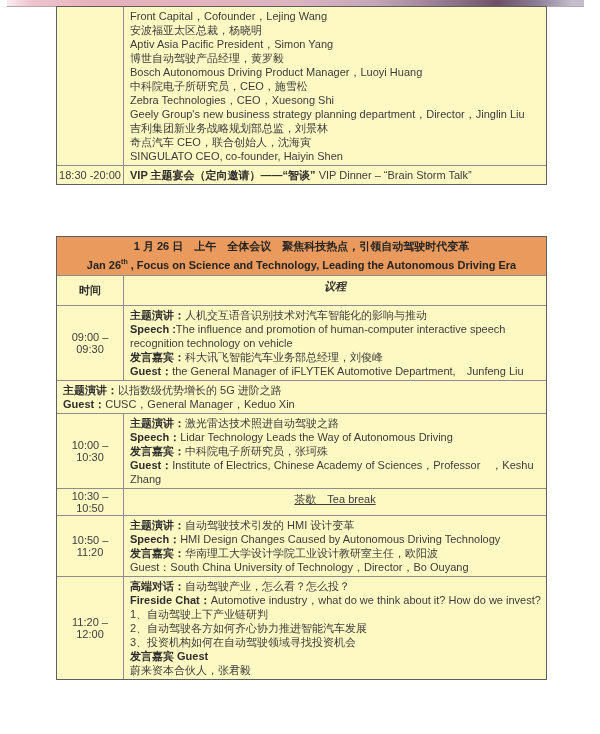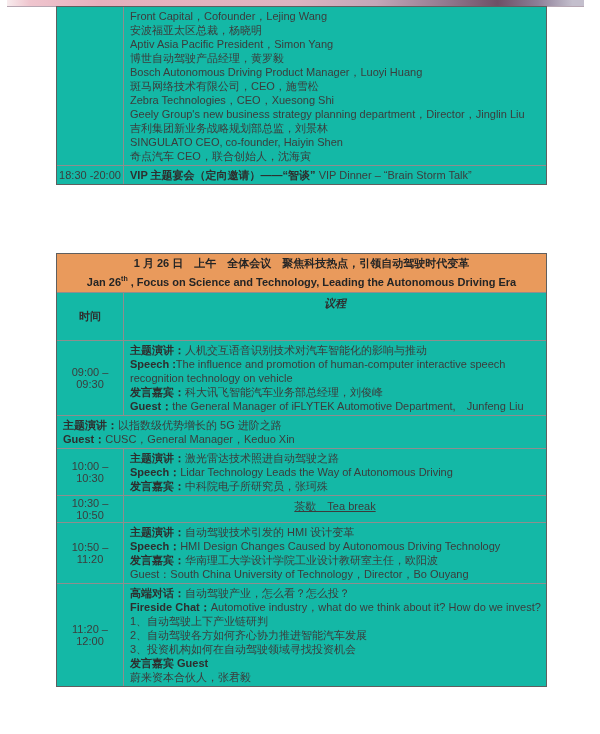--- a/index.html
+++ b/index.html
@@ -15,67 +15,67 @@
     position: absolute; left: 7px; top: 0; width: 577px; height: 7px;
     background: linear-gradient(90deg,
       #f8ecee 0%, #efc5ce 4%, #e7b0bd 16%, #e3b3bf 35%, #dcb4c1 50%,
       #c3a7b8 64%, #93798f 76%, #6e5066 85%, #8d7e97 92%, #c4bfcd 98%);
     border-bottom: 1px solid #b6a6b2;
   }
   .tbl {
     position: absolute; left: 56px; width: 491px;
     border: 1px solid #5f5f5f;
     font-size: 11px;
-    background: #14b8a6;
+    background: #fef9c3;
   }
   .t1 { top: 6px; }
-  .t2 { top: 236px; margin-top: 17px; }
+  .t2 { top: 236px; }
   .row { display: flex; border-top: 1px solid #8e8e8e; }
   .row.first { border-top: none; }
   .cell-time {
     flex: 0 0 67px; width: 67px;
     border-right: 1px solid #8e8e8e;
     display: flex; align-items: center; justify-content: center;
     text-align: center; padding: 1px;
   }
   .cell-agenda { flex: 1; padding: 2px 4px 2px 6px; min-width: 0; }
   .ln { line-height: 14px; }
   .b { font-weight: bold; color: #2e2e2e; }
   .orange {
     background: #e99a5c; color: #252525;
     text-align: center; font-weight: bold;
     padding: 2px 4px;
   }
   .orange .ln { line-height: 15px; }
   .orange sup { font-size: 7px; }
   .colhdr { font-weight: bold; color: #2e2e2e; }
   .colhdr .cell-agenda { text-align: center; padding: 3px 0; font-style: italic; }
-  .colhdr .cell-time { padding: 16px 0; }
+  .colhdr .cell-time { padding: 7px 0; }
   .tea .cell-agenda { text-align: center; padding: 3px 0; text-decoration: underline; }
 </style>
 </head>
 <body>
 
 <div class="banner"></div>
 
 <div class="tbl t1">
   <div class="row first">
     <div class="cell-time"></div>
     <div class="cell-agenda">
       <div class="ln"><span class="b"></span><span>Front Capital，Cofounder，Lejing Wang</span></div>
       <div class="ln"><span class="b"></span><span>安波福亚太区总裁，杨晓明</span></div>
       <div class="ln"><span class="b"></span><span>Aptiv Asia Pacific President，Simon Yang</span></div>
       <div class="ln"><span class="b"></span><span>博世自动驾驶产品经理，黄罗毅</span></div>
       <div class="ln"><span class="b"></span><span>Bosch Autonomous Driving Product Manager，Luoyi Huang</span></div>
-      <div class="ln"><span class="b"></span><span>斑马网络技术有限公司，CEO，施雪松</span></div>
+      <div class="ln"><span class="b"></span><span>中科院电子所研究员，CEO，施雪松</span></div>
       <div class="ln"><span class="b"></span><span>Zebra Technologies，CEO，Xuesong Shi</span></div>
       <div class="ln"><span class="b"></span><span>Geely Group's new business strategy planning department，Director，Jinglin Liu</span></div>
       <div class="ln"><span class="b"></span><span>吉利集团新业务战略规划部总监，刘景林</span></div>
+      <div class="ln"><span class="b"></span><span>奇点汽车 CEO，联合创始人，沈海寅</span></div>
       <div class="ln"><span class="b"></span><span>SINGULATO CEO, co-founder, Haiyin Shen</span></div>
-      <div class="ln"><span class="b"></span><span>奇点汽车 CEO，联合创始人，沈海寅</span></div>
     </div>
   </div>
   <div class="row">
     <div class="cell-time">18:30 -20:00</div>
     <div class="cell-agenda">
       <div class="ln"><span class="b">VIP 主题宴会（定向邀请）——“智谈”</span><span> VIP Dinner – “Brain Storm Talk”</span></div>
     </div>
   </div>
 </div>
 
@@ -105,20 +105,21 @@
       <div class="ln"><span class="b">Guest：</span><span>CUSC，General Manager，Keduo Xin</span></div>
     </div>
   </div>
 
   <div class="row">
     <div class="cell-time">10:00 – 10:30</div>
     <div class="cell-agenda">
       <div class="ln"><span class="b">主题演讲：</span><span>激光雷达技术照进自动驾驶之路</span></div>
       <div class="ln"><span class="b">Speech：</span><span>Lidar Technology Leads the Way of Autonomous Driving</span></div>
       <div class="ln"><span class="b">发言嘉宾：</span><span>中科院电子所研究员，张珂殊</span></div>
+      <div class="ln"><span class="b">Guest：</span><span>Institute of Electrics, Chinese Academy of Sciences，Professor　，Keshu Zhang</span></div>
     </div>
   </div>
 
   <div class="row tea">
     <div class="cell-time">10:30 – 10:50</div>
     <div class="cell-agenda">茶歇　Tea break</div>
   </div>
 
   <div class="row">
     <div class="cell-time">10:50 – 11:20</div>

